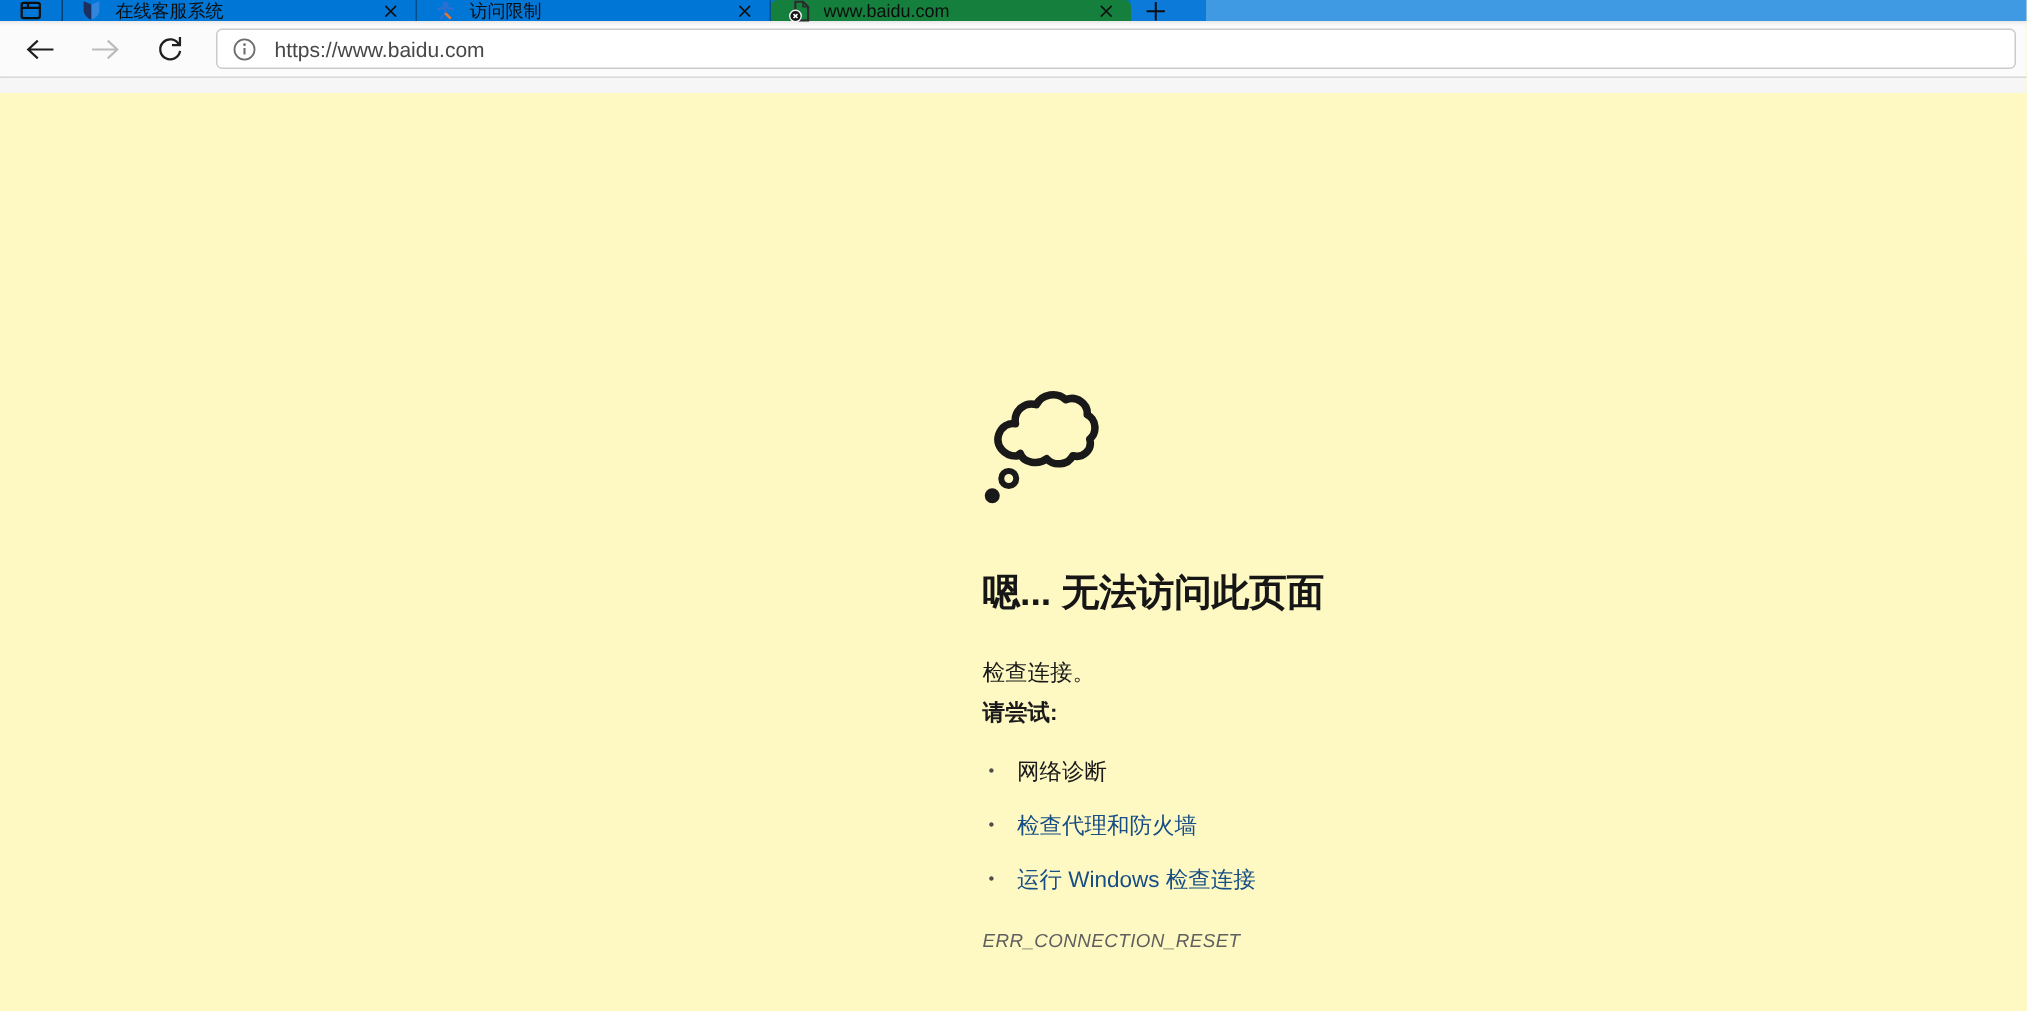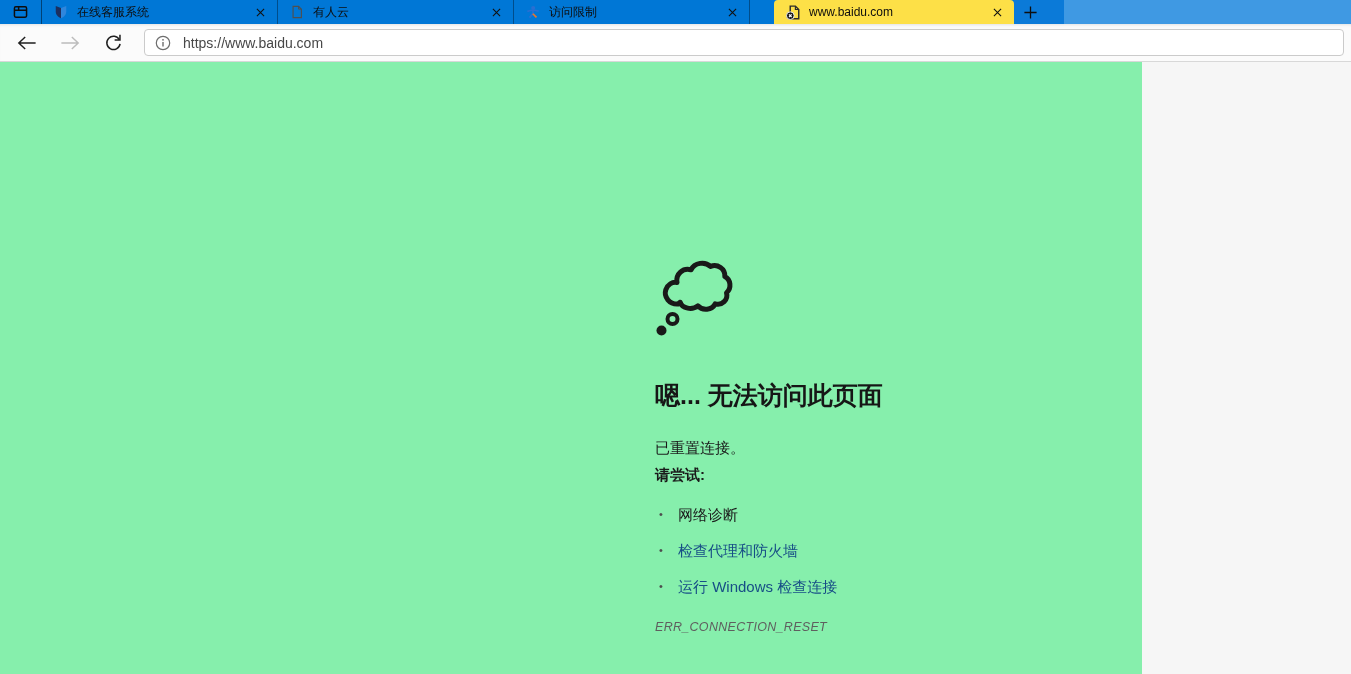--- a/index.html
+++ b/index.html
@@ -1,53 +1,53 @@
 <!DOCTYPE html>
 <html><head>
 <meta charset="utf-8">
 <style>
   * { margin:0; padding:0; box-sizing:border-box; }
   html,body { width:1351px; height:674px; overflow:hidden;
     font-family:"Liberation Sans","DejaVu Sans",sans-serif; }
   body { position:relative; background:#f6f6f6; }
 
   
-  .tabbar { height:24px; background:#0077d6; display:flex; align-items:stretch; }
+  .tabbar { height:14px; background:#0077d6; display:flex; align-items:stretch; }
   .tab-actions { width:42px; display:flex; align-items:center; justify-content:center;
     border-right:1px solid rgba(0,0,0,.45); cursor:pointer; }
   .tab { width:236px; display:flex; align-items:center; padding:0 8px 0 12px;
     color:#0d0d0d; font-size:12px; border-right:1px solid rgba(0,0,0,.35);
     cursor:pointer; position:relative; }
   .tab .favicon { width:14px; height:14px; flex:0 0 14px; margin-right:9px; }
   .tab .title { flex:1; white-space:nowrap; overflow:hidden; }
   .tab .close { width:18px; height:18px; display:flex; align-items:center;
     justify-content:center; flex:0 0 18px; cursor:pointer; }
-  .tab.active { width:240px; background:#fde047; border-right:none;
-    border-radius:4px 4px 0 0;margin-left:24px; }
+  .tab.active { width:240px; background:#15803d; border-right:none;
+    border-radius:4px 4px 0 0; }
   .newtab { width:50px; display:flex; align-items:center; justify-content:flex-start;
     padding-left:9px; background:#0b7ad8; cursor:pointer; }
   .frame-spacer { flex:1; background:#3f99e3; }
 
   
   .navbar { height:38px; background:#fbfbfb; border-bottom:1px solid #d8d8d8;
     display:flex; align-items:center; padding:0 7px 0 10px;
     box-shadow:inset 0 3px 3px -2px rgba(0,0,0,.10); }
   .navbtn { width:34px; height:32px; display:flex; align-items:center;
     justify-content:center; margin-right:9px; cursor:pointer; background:none;
     border:none; }
   .navbtn.disabled { cursor:default; }
   .addressbar { flex:1; height:27px; background:#ffffff; border:1px solid #cbcbcb;
     border-radius:4px; display:flex; align-items:center; padding:0 10px;
     margin-left:5px; }
   .addressbar .urltext { font-size:14px; color:#474747; margin-left:12px;
     white-space:nowrap; }
 
   
-  .page { position:absolute; left:0; top:62px; width:1142px; height:612px;
-    background:#86efac; }
+  .page { position:absolute; left:0; top:62px; width:1351px; height:612px;
+    background:#fef9c3; }
   .error-content { position:absolute; left:655px; top:193px; width:600px;
     color:#1a1a1a; }
   .error-heading { margin-top:40px; font-size:25px; line-height:32px;
     font-weight:bold; color:#161616; }
   .error-message { margin-top:28px; font-size:15px; }
   .try-label { margin-top:8px; font-size:15px; font-weight:bold; }
   .suggestion-list { margin-top:20px; list-style:none; }
   .suggestion { display:flex; align-items:flex-start; margin-bottom:17px;
     font-size:15px; line-height:19px; }
   .suggestion .bullet { color:#4d4d4d; font-size:11px; line-height:19px;
@@ -81,34 +81,20 @@
     </span>
     <span class="title">在线客服系统</span>
     <span class="close">
       <svg width="9" height="9" viewBox="0 0 10 10">
           <path d="M1 1 L9 9 M9 1 L1 9" stroke="#111" stroke-width="1.2"></path>
         </svg>
     </span>
   </div>
 
 
-  <div class="tab">
-    <span class="favicon">
-      <svg width="14" height="14" viewBox="0 0 16 16">
-        <path d="M3.5 1.5 H9.8 L13 4.7 V14.5 H3.5 Z" fill="none" stroke="#4f4f4f" stroke-width="1.3"></path>
-        <path d="M9.8 1.5 V4.7 H13" fill="none" stroke="#4f4f4f" stroke-width="1.1"></path>
-      </svg>
-    </span>
-    <span class="title">有人云</span>
-    <span class="close">
-      <svg width="9" height="9" viewBox="0 0 10 10">
-          <path d="M1 1 L9 9 M9 1 L1 9" stroke="#111" stroke-width="1.2"></path>
-        </svg>
-    </span>
-  </div>
 
   <div class="tab">
     <span class="favicon">
       <svg width="14" height="14" viewBox="0 0 16 16">
         <circle cx="8.2" cy="3.4" r="2.3" fill="#2a6fd2"></circle>
         <path d="M1.5 7.5 Q8 4.6 14.5 7.2" stroke="#2a6fd2" stroke-width="1.9" fill="none"></path>
         <path d="M8 6.5 L7.8 10 L4 14.5" stroke="#2a6fd2" stroke-width="2" fill="none"></path>
         <path d="M7.8 10 L12 14.2" stroke="#e8762c" stroke-width="2" fill="none"></path>
       </svg>
     </span>
@@ -195,21 +181,21 @@
                  C20.5 19 28 12.5 36 14.8 C39.5 7.5 50 6 55.5 11.5
                  C62.5 8.5 70.5 14 69.8 21.5 C75.8 24.5 76.8 33.2 71.5 37.8
                  C73.5 44.8 67 50.8 60.2 48.8 C57 55.2 47.5 56 42.8 50.8
                  C37.5 55.2 27 53.8 25.2 47.2 Z" fill="none" stroke="#191919" stroke-width="5" stroke-linejoin="round"></path>
         <circle cx="17.5" cy="64" r="5" fill="none" stroke="#191919" stroke-width="4"></circle>
         <circle cx="6.5" cy="75.5" r="5" fill="#191919"></circle>
       </svg>
     </span>
 
     <div class="error-heading">嗯... 无法访问此页面</div>
-    <div class="error-message">已重置连接。</div>
+    <div class="error-message">检查连接。</div>
     <div class="try-label">请尝试:</div>
 
     <ul class="suggestion-list">
       <li class="suggestion">
         <span class="bullet">•</span>
         <span>网络诊断</span>
       </li>
       <li class="suggestion">
         <span class="bullet">•</span>
         <span class="link">检查代理和防火墙</span>

